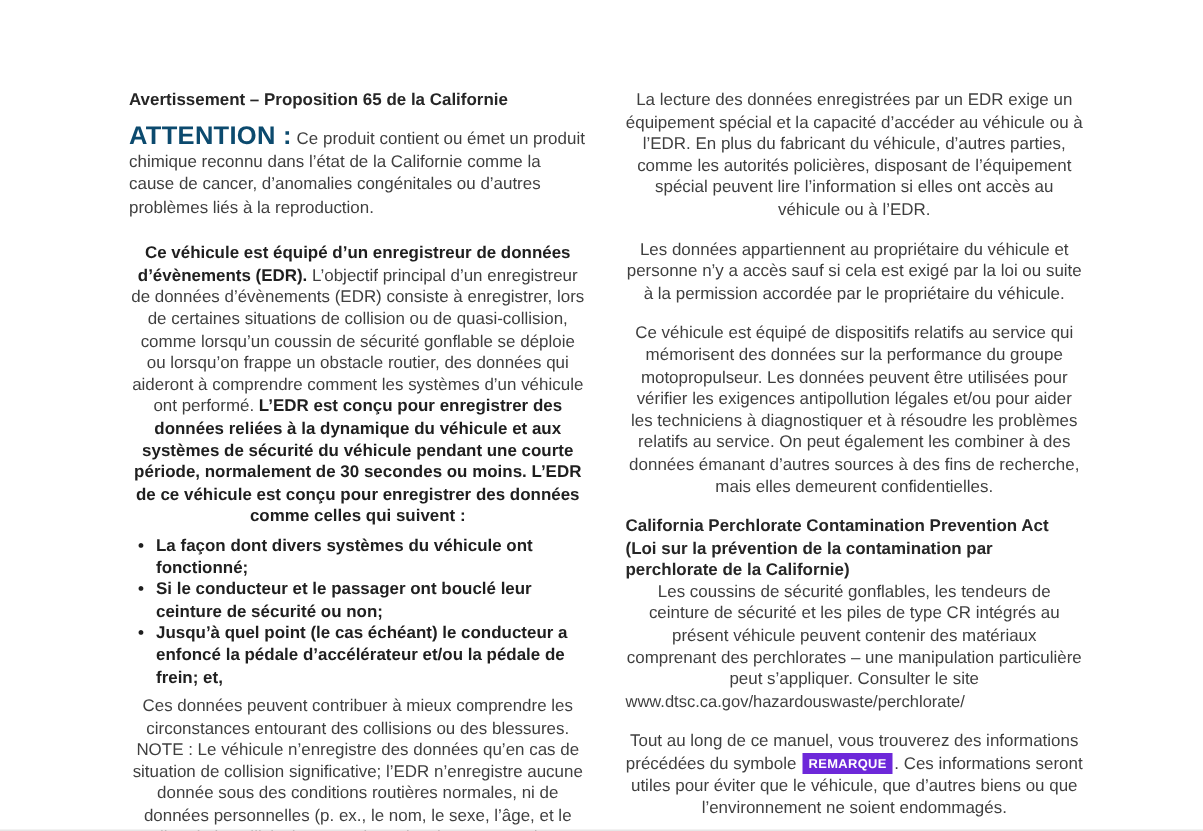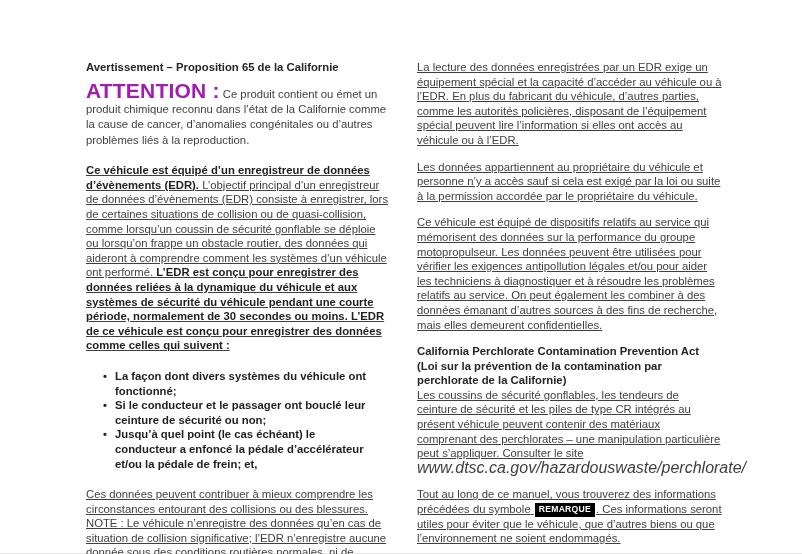--- a/index.html
+++ b/index.html
@@ -43,52 +43,51 @@
   p, h2, h3, ul {
     margin: 0;
     padding: 0;
   }
 
   
   .body-text {
     font-size: 11.3px;
     line-height: 14.6px;
     color: #3f3f3f;
-    text-align: left;
-    text-decoration: underline;
+    text-align: center;
   }
   .heading {
     font-size: 11.3px;
     line-height: 14.6px;
     font-weight: bold;
     color: #262626;
   }
   .lead-bold {
     font-weight: bold;
     color: #1f1f1f;
   }
   .attention-para {
     font-size: 11.3px;
     line-height: 15.4px;
     color: #3f3f3f;
   }
   .attention-word {
-    font-size: 21px;
+    font-size: 17px;
     font-weight: bold;
     letter-spacing: 0.2px;
-    color: #a21caf;
+    color: #0c4a6e;
   }
   .gap-sm { height: 8px; }
   .gap-md { height: 12px; }
   .gap-lg { height: 15px; }
 
   
   ul.bullets {
     list-style: none;
-    margin: 16px;
+    margin: 5px;
     padding: 0;
   }
   ul.bullets li {
     position: relative;
     padding-left: 13px;
     font-size: 11.3px;
     line-height: 14.6px;
     font-weight: bold;
     color: #1f1f1f;
     margin-bottom: 0px;
@@ -98,30 +97,29 @@
     position: absolute;
     left: 1px;
     top: 0;
     font-size: 11.3px;
     line-height: 14.6px;
     color: #1f1f1f;
   }
 
   
   .url-italic {
-    font-style: italic;
-    font-size: 16px;
+    font-size: 11px;
     line-height: 14.6px;
     color: #3f3f3f;
   }
 
   
   .remarque-badge {
     display: inline-block;
-    background: #000000;
+    background: #6d28d9;
     color: #ffffff;
     font-size: 8.6px;
     font-weight: bold;
     letter-spacing: 0.25px;
     line-height: 1;
     padding: 2.5px 4px 3px 4px;
     vertical-align: 1px;
     margin: 0 1px;
     white-space: nowrap;
   }

